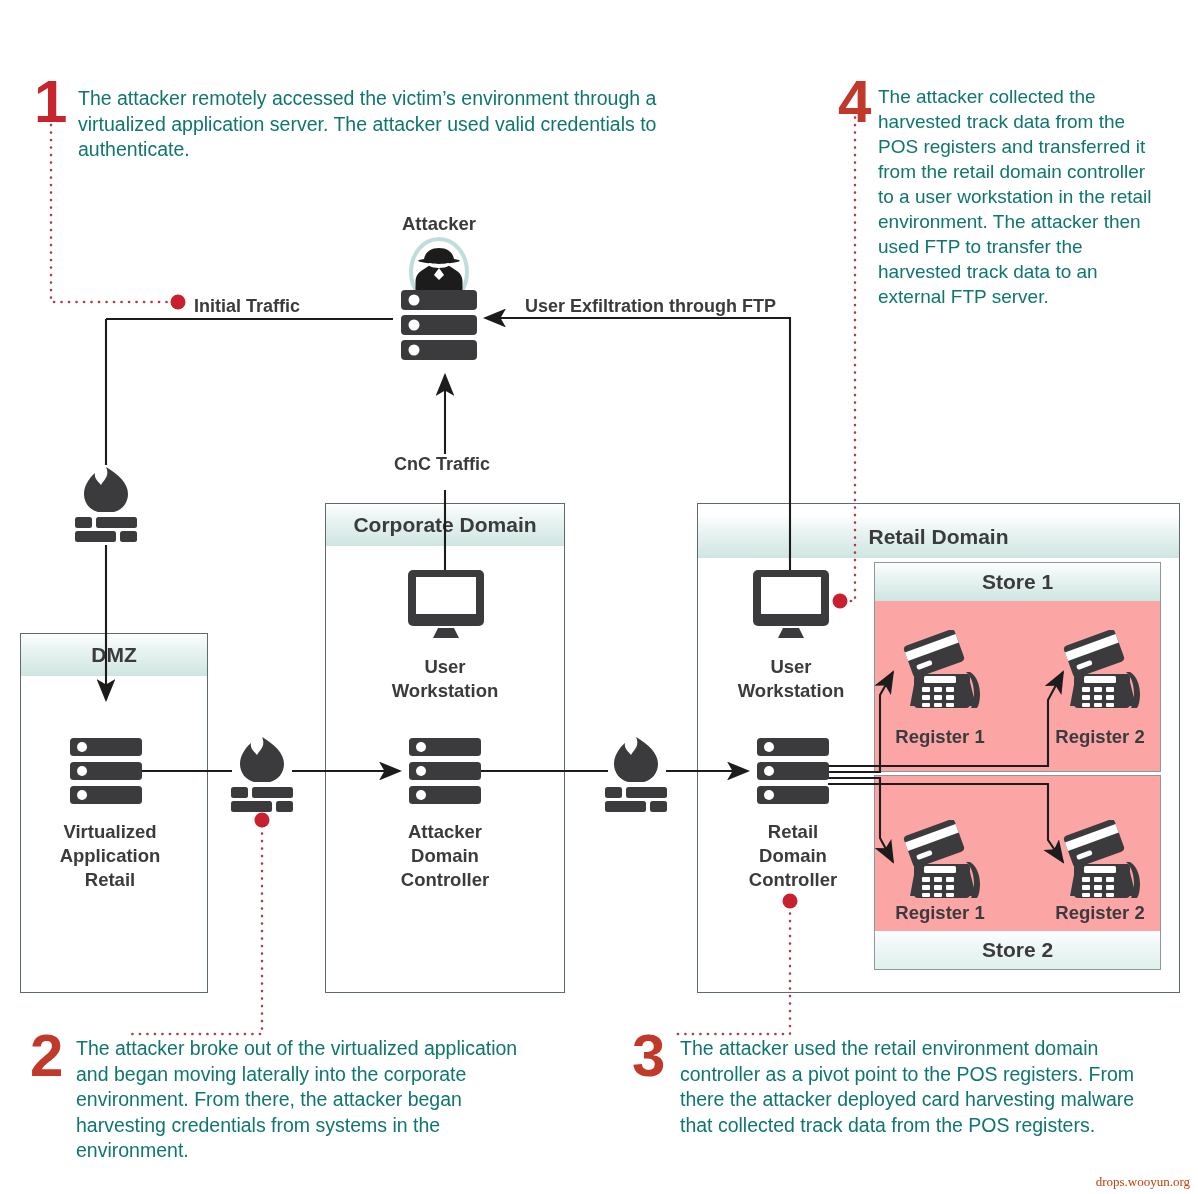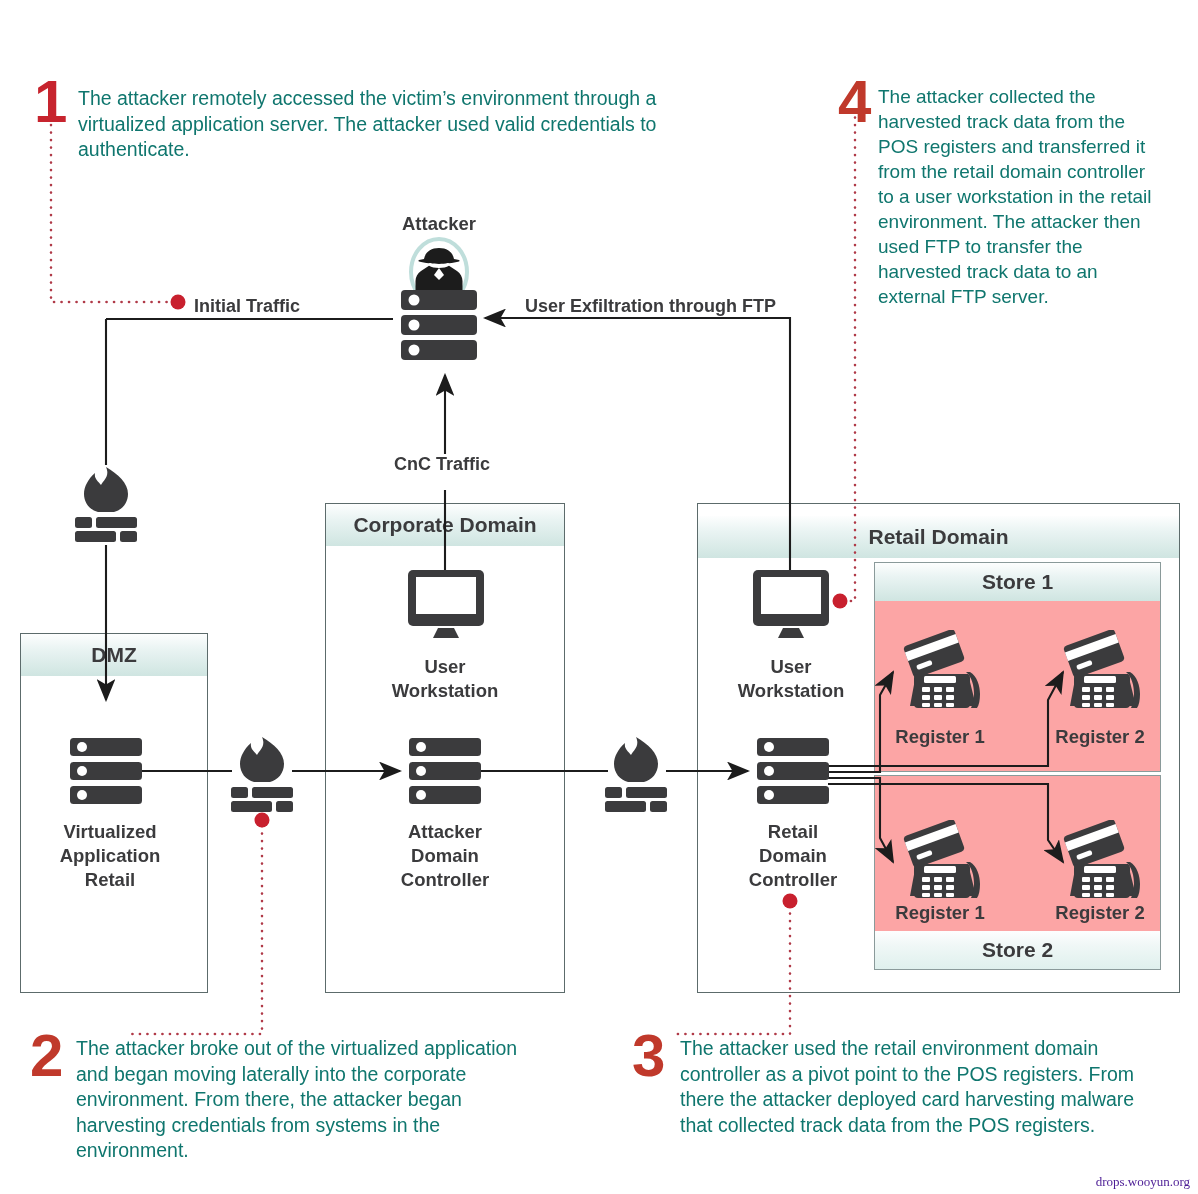--- a/index.html
+++ b/index.html
@@ -22,21 +22,21 @@
   .zone-hdr.bottom{bottom:0;background:linear-gradient(to top,#dff0ed 0%,#eff7f6 60%,#fdfefe 100%);}
   .zone-title{font-size:21px;font-weight:bold;color:#3b3b3d;}
   .inner-zone{position:absolute;border:1.1px solid #8a9a9a;background:#fca5a5;box-sizing:border-box;}
 
   
   .node-label{position:absolute;text-align:center;font-size:18.5px;font-weight:bold;
               line-height:24px;color:#3b3b3d;}
   .edge-label{position:absolute;font-size:18px;font-weight:bold;color:#3b3b3d;background:#fff;padding:0 4px;white-space:nowrap;}
 
   .watermark{position:absolute;right:8px;bottom:4px;font-family:"Liberation Serif",serif;
-             font-size:13px;color:#4c1d95;}
+             font-size:13px;color:#c2410c;}
 
   svg.layer{position:absolute;left:0;top:0;width:1198px;height:1194px;pointer-events:none;}
   .icon{position:absolute;}
 </style>
 </head>
 <body>
 
 <div id="stage">
 
   <div class="zone" style="left:20px;top:633px;width:188px;height:360px;padding-left:38px;">

